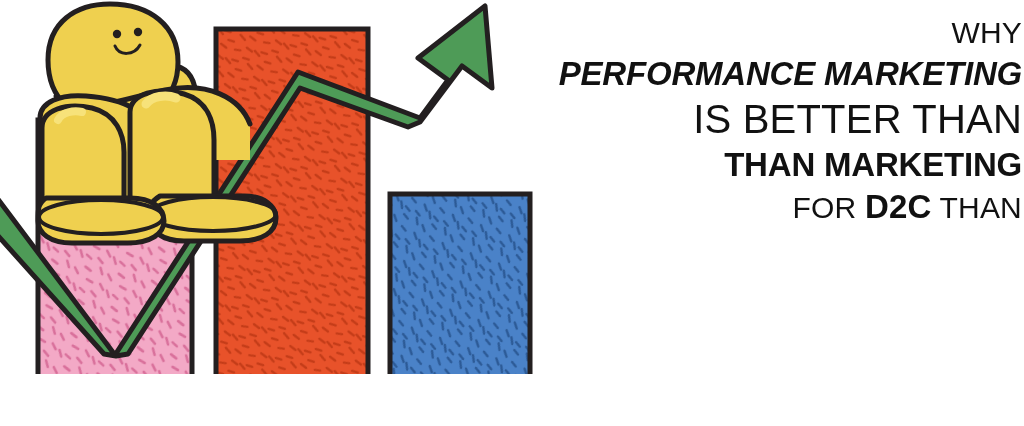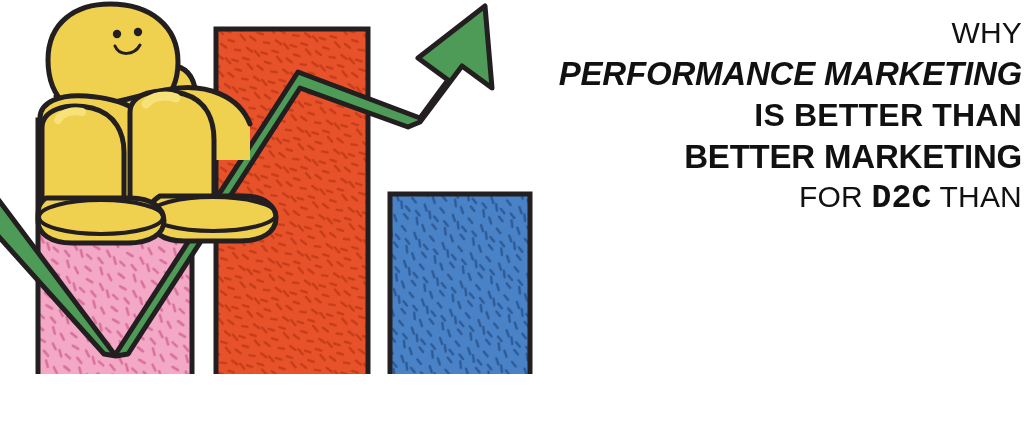--- a/index.html
+++ b/index.html
@@ -47,38 +47,37 @@
     margin-bottom: 9px;
   }
   .hl-bold {
     font-weight: 700;
     font-size: 33px;
     letter-spacing: -0.2px;
     margin-bottom: 9px;
     font-style: italic;
   }
   .hl-thin2 {
-    font-weight: 700;
-    font-size: 32px;
+    font-weight: 400;
+    font-size: 40px;
     margin-bottom: 9px;
   }
   .hl-bold2 {
     font-weight: 700;
     font-size: 33px;
     letter-spacing: -0.2px;
     margin-bottom: 9px;
   }
   .hl-mixed {
     font-weight: 400;
     font-size: 30px;
   }
   .hl-mixed .accent {
     font-weight: 700;
     font-size: 33px;
-    font-family: Liberation Mono, monospace;
   }
 </style>
 </head>
 <body>
 
 <div id="poster">
 
   <svg id="illustration" viewBox="0 0 600 426">
     <defs>
 
@@ -180,17 +179,17 @@
       <ellipse cx="101" cy="217" rx="62" ry="17" fill="none" stroke="#231F20" stroke-width="4"></ellipse>
     </g>
 
     <line x1="-4" y1="422" x2="578" y2="422" stroke="#4A4A4A" stroke-width="5"></line>
   </svg>
 
   <div id="headline">
     <span class="hl-line hl-thin">WHY</span>
     <span class="hl-line hl-bold">PERFORMANCE MARKETING</span>
     <span class="hl-line hl-thin2">IS BETTER THAN</span>
-    <span class="hl-line hl-bold2">BETTER MARKETING</span>
+    <span class="hl-line hl-bold2">THAN MARKETING</span>
     <span class="hl-line hl-mixed"><span>FOR </span><span class="accent">D2C</span><span> THAN</span></span>
   </div>
 
 </div>
 
 </body></html>

